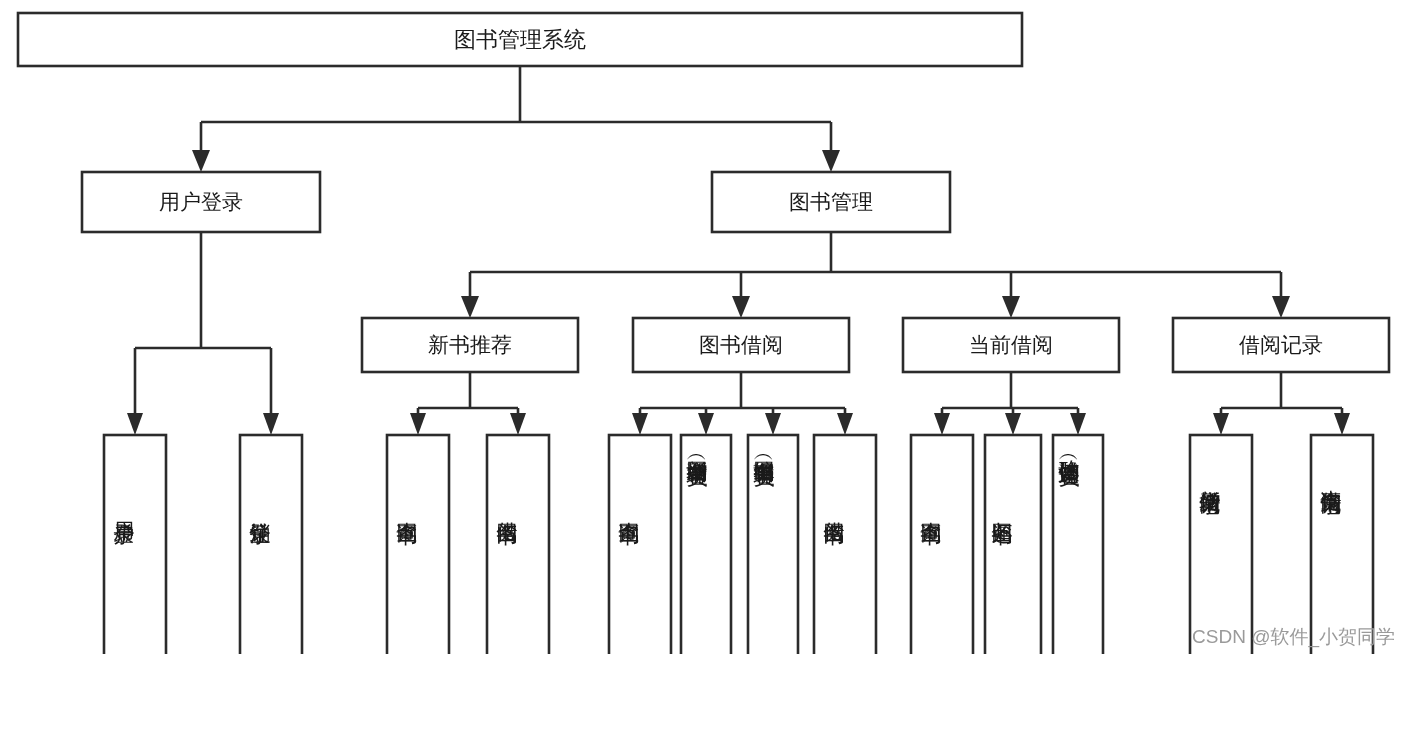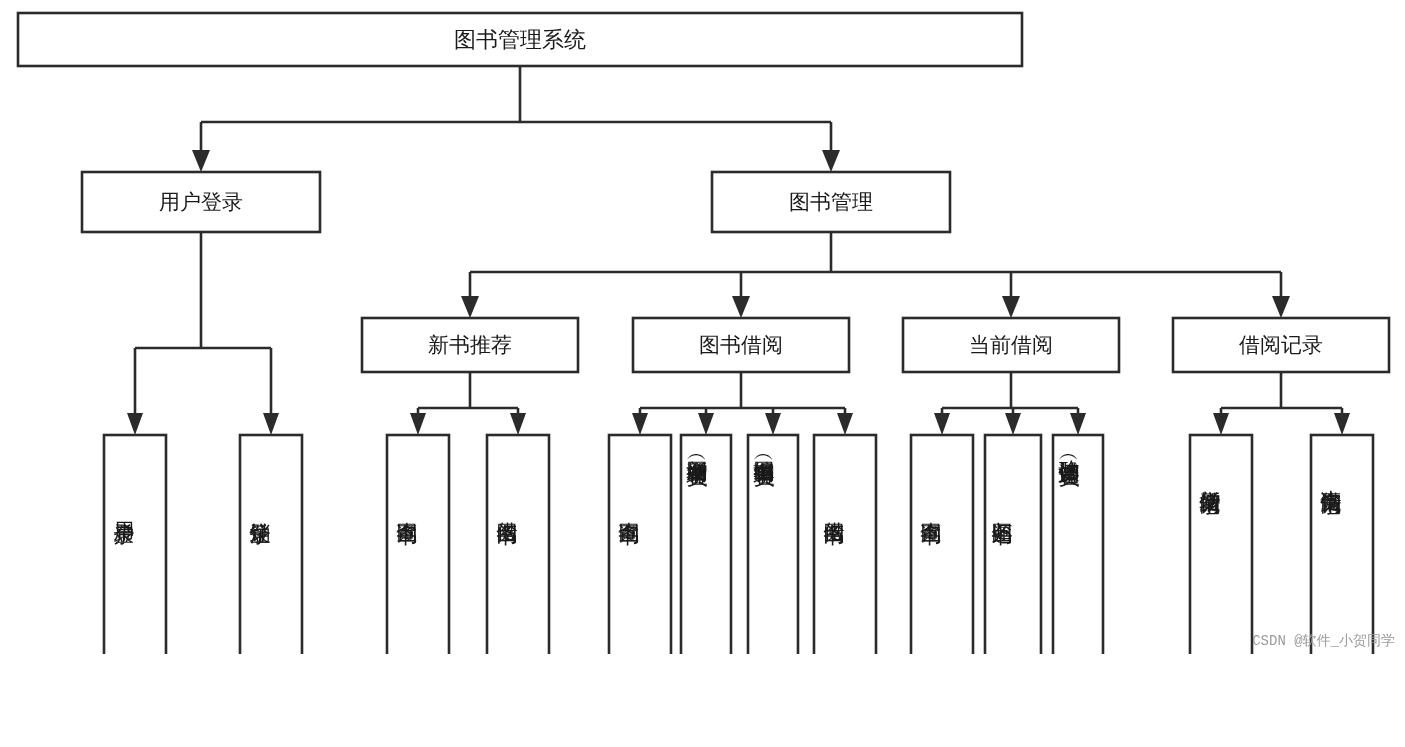--- a/index.html
+++ b/index.html
@@ -64,22 +64,22 @@
     letter-spacing: 1px;
     line-height: 1;
     white-space: nowrap;
     text-align: left;
     pointer-events: none;
   }
   #watermark {
     position: absolute;
     right: 10px;
     bottom: 4px;
-    font-family: Liberation Mono, monospace;
-    font-size: 14px;
+    font-family: Liberation Sans, sans-serif;
+    font-size: 19px;
     color: #9a9a9a;
     white-space: nowrap;
   }
 </style>
 </head>
 <body>
 
 <div id="diagram-root">
 
   <svg class="layer" viewBox="0 0 1405 747">

